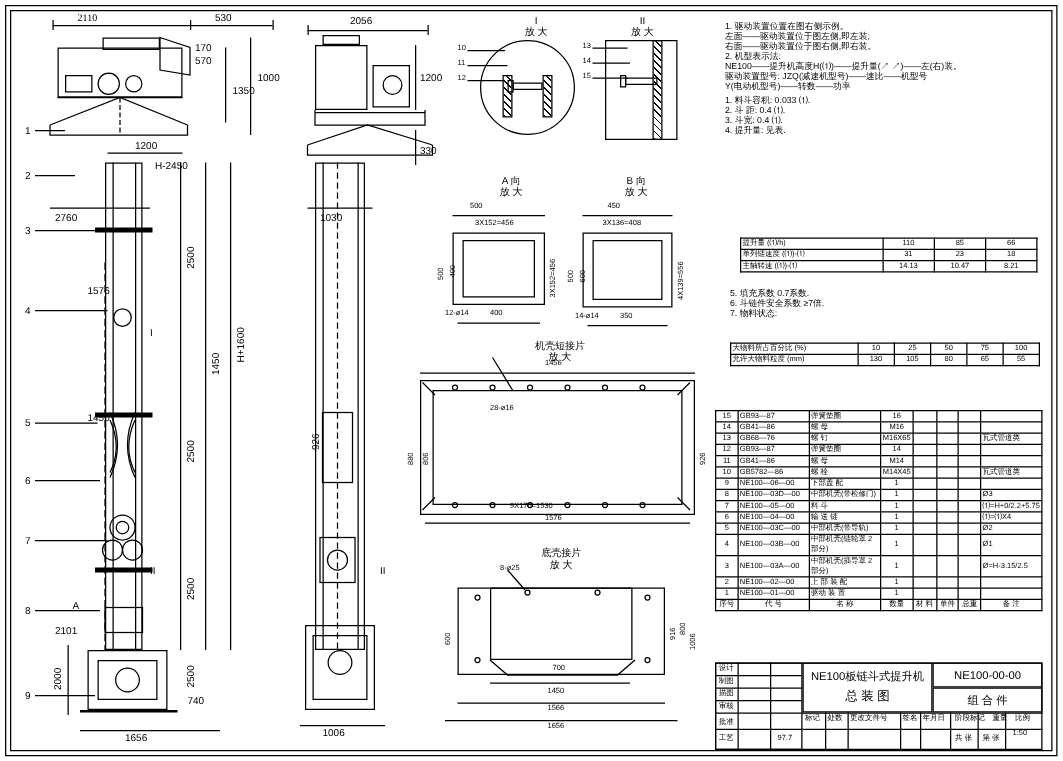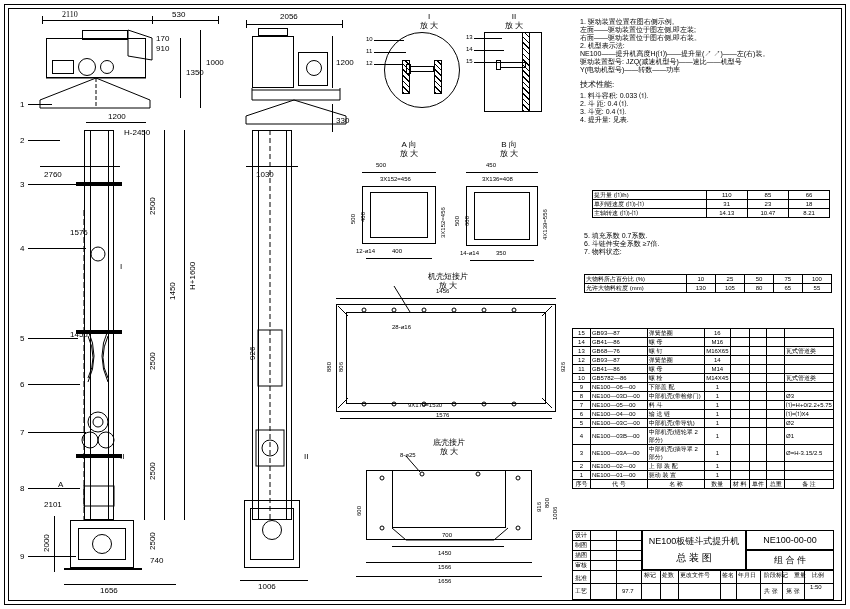--- a/index.html
+++ b/index.html
@@ -45,21 +45,21 @@
     <div class="circ" style="left:100px;top:60px;width:14px;height:14px;"></div>
     <div class="box" style="left:82px;top:30px;width:46px;height:10px;"></div>
     <svg width="200" height="120" style="left:0;top:0;">
       <polygon points="128,30 152,38 152,60 128,56" fill="none" stroke="#000" stroke-width="1"></polygon>
       <line x1="46" y1="78" x2="146" y2="78" stroke="#000"></line>
       <polyline points="40,100 96,78 150,100" fill="none" stroke="#000"></polyline>
       <polyline points="40,100 40,108 150,108 150,100" fill="none" stroke="#000"></polyline>
       <line x1="96" y1="78" x2="96" y2="108" stroke="#000" stroke-dasharray="4 2"></line>
     </svg>
     <div class="t t8" style="left:156px;top:34px;">170</div>
-    <div class="t t8" style="left:156px;top:44px;">910</div>
+    <div class="t t8" style="left:156px;top:44px;">570</div>
     <div class="t t8" style="left:186px;top:68px;">1350</div>
     <div class="t t8" style="left:206px;top:58px;">1000</div>
     <div class="ln v" style="left:200px;top:30px;height:78px;"></div>
     <div class="ln v" style="left:180px;top:38px;height:60px;"></div>
     <div class="t t8" style="left:108px;top:112px;">1200</div>
     <div class="ln h" style="left:86px;top:122px;width:60px;"></div>
     <div class="t t8" style="left:124px;top:128px;">H-2450</div>
 
     <div class="t t8" style="left:20px;top:100px;">1</div>
     <div class="ln h" style="left:28px;top:104px;width:24px;"></div>
@@ -303,21 +303,20 @@
   <div style="position:absolute;left:580px;top:14px;width:256px;">
     <div style="position:relative;margin-top:4px;">
       <div class="t t7" style="position:relative;left:0;top:0;">1. 驱动装置位置在图右侧示例。</div>
       <div class="t t7" style="position:relative;left:0;top:0;">   左面——驱动装置位于图左侧,即左装;</div>
       <div class="t t7" style="position:relative;left:0;top:0;">   右面——驱动装置位于图右侧,即右装。</div>
       <div class="t t7" style="position:relative;left:0;top:0;">2. 机型表示法:</div>
       <div class="t t7" style="position:relative;left:0;top:0;">   NE100——提升机高度H(⑴)——提升量(↗ ↗)——左(右)装。</div>
       <div class="t t7" style="position:relative;left:0;top:0;">   驱动装置型号: JZQ(减速机型号)——速比——机型号</div>
       <div class="t t7" style="position:relative;left:0;top:0;">            Y(电动机型号)——转数——功率</div>
     </div>
-    <div class="t t8" style="position:relative;margin-top:6px;left:0;top:0;">技术性能:</div>
     <div style="position:relative;margin-top:3px;">
       <div class="t t7" style="position:relative;left:0;top:0;">1. 料斗容积: 0.033 ⑴.</div>
       <div class="t t7" style="position:relative;left:0;top:0;">2. 斗 距: 0.4 ⑴.</div>
       <div class="t t7" style="position:relative;left:0;top:0;">3. 斗宽: 0.4 ⑴.</div>
       <div class="t t7" style="position:relative;left:0;top:0;">4. 提升量: 见表.</div>
     </div>
   </div>
 
   <table style="position:absolute;left:592px;top:190px;width:238px;">
     <tbody>

